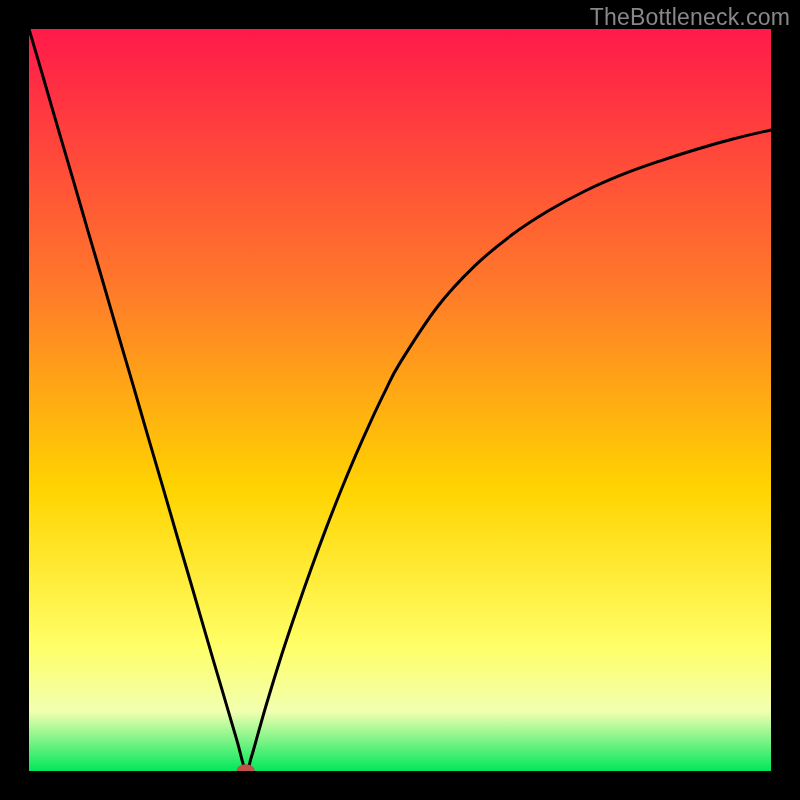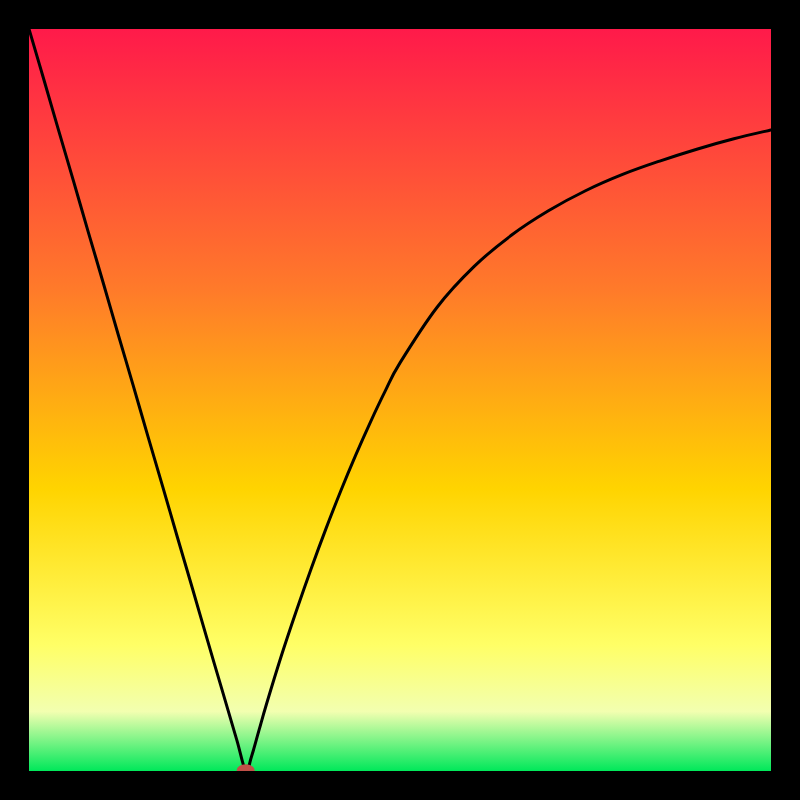--- a/index.html
+++ b/index.html
@@ -49,13 +49,14 @@
         <stop id="g3" offset="83%" stop-color="#ffff66"></stop>
         <stop id="g4" offset="92%" stop-color="#f2ffb0"></stop>
         <stop id="g5" offset="100%" stop-color="#00e85a"></stop>
       </linearGradient>
     </defs>
     <rect x="0" y="0" width="742" height="742" fill="url(#bg-grad)"></rect>
     <path id="curve-path" d="M 0 0 C 2.6712 9.082080000000003, 9.4976 32.15828000000002, 14.84 50.45600000000002 C 20.1824 68.75372000000002, 24.337600000000002 83.35628, 29.68 101.654 C 35.0224 119.95172, 39.1776 133.81228000000002, 44.519999999999996 152.11 C 49.862399999999994 170.40772, 54.0176 185.01028, 59.36 203.308 C 64.7024 221.60572, 68.8576 235.46628000000007, 74.2 253.76400000000007 C 79.5424 272.0617200000001, 83.6976 286.6642800000001, 89.03999999999999 304.96200000000005 C 94.38239999999999 323.25972, 98.53760000000001 337.12028000000004, 103.88000000000001 355.418 C 109.22240000000001 373.71572, 113.3776 388.31827999999996, 118.72 406.616 C 124.0624 424.91372, 128.2176 438.77428, 133.56 457.072 C 138.9024 475.36972000000003, 143.0576 489.97227999999996, 148.4 508.27 C 153.7424 526.56772, 157.8976 540.42828, 163.24 558.726 C 168.5824 577.02372, 172.7376 591.62628, 178.07999999999998 609.924 C 183.42239999999998 628.22172, 187.57760000000002 642.21584, 192.92000000000002 660.38 C 198.2624 678.54416, 203.48608000000002 696.27796, 207.76000000000002 710.836 C 212.03392000000002 725.39404, 213.9928 738.3196800000001, 216.664 741.258 C 219.3352 744.19632, 220.19592 734.3722399999999, 222.6 727.16 C 225.00408 719.94776, 227.3488 710.5392, 230.02 701.19 C 232.6912 691.8408000000001, 233.4332 688.576, 237.44 675.22 C 241.4468 661.864, 246.93760000000003 643.6850000000001, 252.28000000000003 626.99 C 257.6224 610.295, 261.7776 598.09652, 267.12 582.47 C 272.4624 566.84348, 276.6176 555.0011599999999, 281.96 540.1759999999999 C 287.3024 525.35084, 291.4576 514.1318, 296.8 500.108 C 302.1424 486.0842, 306.2976 475.48844, 311.64 462.266 C 316.9824 449.04356, 321.1376 439.07108000000005, 326.48 426.65000000000003 C 331.8224 414.22892, 335.9776 404.8797200000001, 341.32 393.26000000000005 C 346.6624 381.64028, 350.81759999999997 372.7808, 356.15999999999997 362.096 C 361.50239999999997 351.4112, 361.6508 348.99228, 371 333.9 C 380.3492 318.80771999999996, 394.744 295.6128, 408.1 278.25 C 421.456 260.8872, 431.844 250.39531999999994, 445.2 237.43999999999994 C 458.556 224.48467999999994, 468.944 216.29300000000006, 482.3 206.27600000000007 C 495.656 196.25900000000007, 506.044 189.8036, 519.4 181.78999999999996 C 532.756 173.77639999999994, 543.144 168.30043999999995, 556.5 161.75599999999997 C 569.856 155.21156, 580.244 150.7744, 593.6 145.43200000000002 C 606.956 140.08960000000002, 617.3439999999999 136.6170399999999, 630.6999999999999 132.0759999999999 C 644.0559999999999 127.53495999999991, 654.4440000000001 124.21080000000005, 667.8000000000001 120.20400000000006 C 681.1560000000001 116.19720000000008, 691.544 113.28856000000006, 704.9 109.81600000000003 C 718.256 106.34344, 735.322 102.51471999999994, 742 100.91199999999992" fill="none" stroke="#000000" stroke-width="3" stroke-linejoin="round" stroke-linecap="round"></path>
     <ellipse id="min-marker" cx="216.664" cy="741.258" rx="9" ry="6" fill="#c05048"></ellipse>
   </svg>
 
+  <div class="watermark">TheBottleneck.com</div>
 </div>
 
 </body></html>

